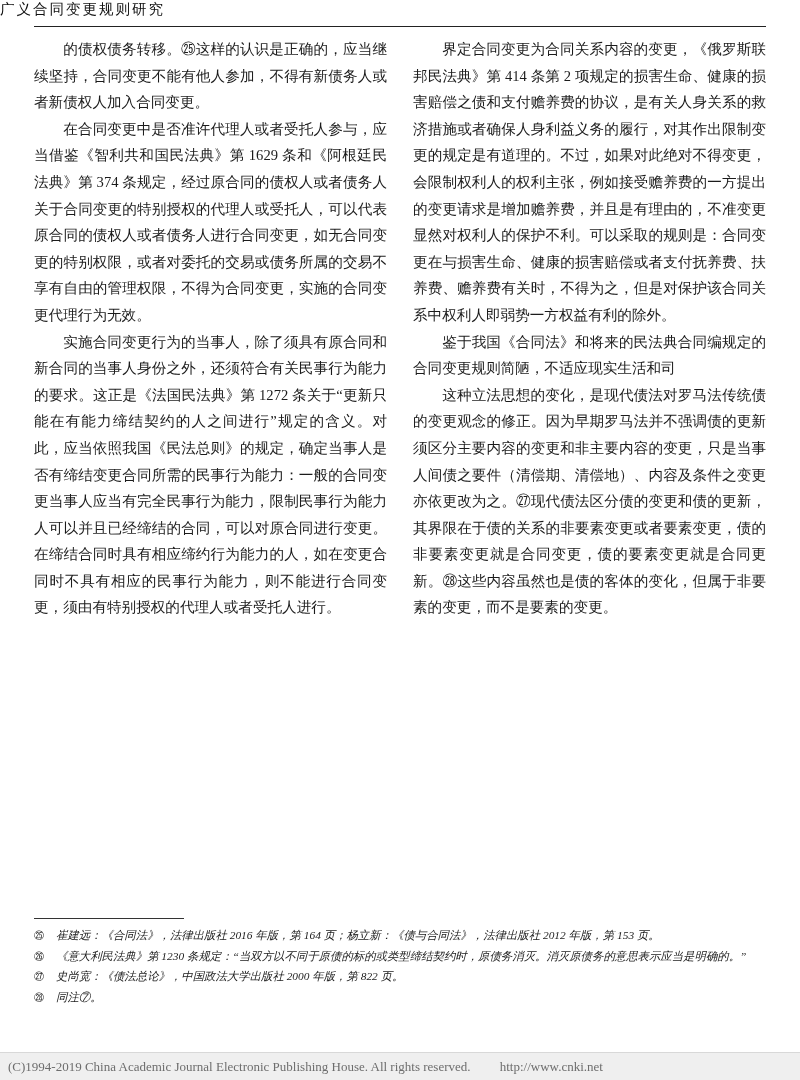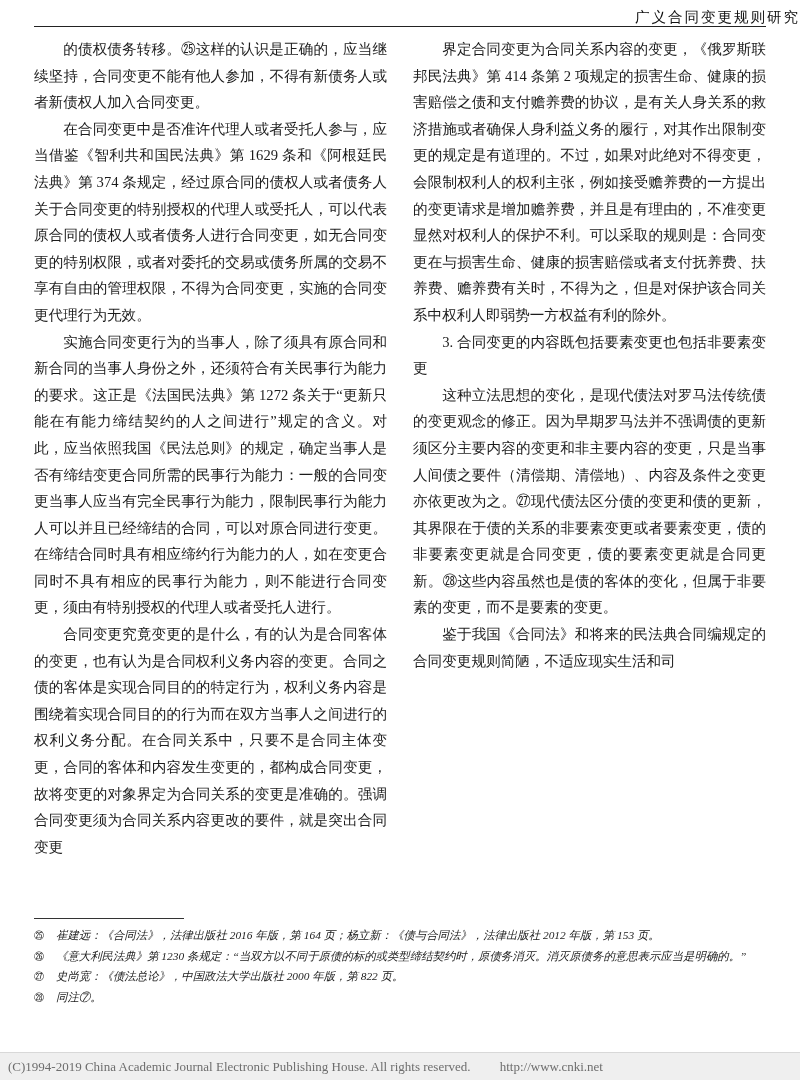--- a/index.html
+++ b/index.html
@@ -21,25 +21,25 @@
     position: relative;
     box-sizing: border-box;
     padding: 0;
   }
   
   .running-head {
     position: absolute;
     top: 0;
     left: 0;
     width: 800px;
-    text-align: right;
+    text-align: left;
     font-size: 14.5px;
     letter-spacing: 2px;
     color: #111;
-    padding-top: 8px;
+    padding-top: 0;
     height: 22px;
   }
   .head-rule {
     position: absolute;
     top: 26px;
     left: 34px;
     width: 732px;
     border-bottom: 1.3px solid #222;
   }
   
@@ -136,28 +136,26 @@
 
   <div class="running-head">广义合同变更规则研究</div>
   <div class="head-rule"></div>
 
   <div class="columns">
 
     <div class="col">
       <p>的债权债务转移。㉕这样的认识是正确的，应当继续坚持，合同变更不能有他人参加，不得有新债务人或者新债权人加入合同变更。</p>
       <p>在合同变更中是否准许代理人或者受托人参与，应当借鉴《智利共和国民法典》第 1629 条和《阿根廷民法典》第 374 条规定，经过原合同的债权人或者债务人关于合同变更的特别授权的代理人或受托人，可以代表原合同的债权人或者债务人进行合同变更，如无合同变更的特别权限，或者对委托的交易或债务所属的交易不享有自由的管理权限，不得为合同变更，实施的合同变更代理行为无效。</p>
       <p>实施合同变更行为的当事人，除了须具有原合同和新合同的当事人身份之外，还须符合有关民事行为能力的要求。这正是《法国民法典》第 1272 条关于“更新只能在有能力缔结契约的人之间进行”规定的含义。对此，应当依照我国《民法总则》的规定，确定当事人是否有缔结变更合同所需的民事行为能力：一般的合同变更当事人应当有完全民事行为能力，限制民事行为能力人可以并且已经缔结的合同，可以对原合同进行变更。在缔结合同时具有相应缔约行为能力的人，如在变更合同时不具有相应的民事行为能力，则不能进行合同变更，须由有特别授权的代理人或者受托人进行。</p>
-      <p>合同变更究竟变更的是什么，有的认为是合同客体的变更，也有认为是合同权利义务内容的变更。合同之债的客体是实现合同目的的特定行为，权利义务内容是围绕着实现合同目的的行为而在双方当事人之间进行的权利义务分配。在合同关系中，只要不是合同主体变更，合同的客体和内容发生变更的，都构成合同变更，故将变更的对象界定为合同关系的变更是准确的。强调合同变更须为合同关系内容更改的要件，就是突出合同变更</p>
     </div>
 
     <div class="col">
       <p>界定合同变更为合同关系内容的变更，《俄罗斯联邦民法典》第 414 条第 2 项规定的损害生命、健康的损害赔偿之债和支付赡养费的协议，是有关人身关系的救济措施或者确保人身利益义务的履行，对其作出限制变更的规定是有道理的。不过，如果对此绝对不得变更，会限制权利人的权利主张，例如接受赡养费的一方提出的变更请求是增加赡养费，并且是有理由的，不准变更显然对权利人的保护不利。可以采取的规则是：合同变更在与损害生命、健康的损害赔偿或者支付抚养费、扶养费、赡养费有关时，不得为之，但是对保护该合同关系中权利人即弱势一方权益有利的除外。</p>
-      <p>3. 合同变更的内容既包括要素变更也包括非要素变更</p>
+      <p>鉴于我国《合同法》和将来的民法典合同编规定的合同变更规则简陋，不适应现实生活和司</p>
       <p>这种立法思想的变化，是现代债法对罗马法传统债的变更观念的修正。因为早期罗马法并不强调债的更新须区分主要内容的变更和非主要内容的变更，只是当事人间债之要件（清偿期、清偿地）、内容及条件之变更亦依更改为之。㉗现代债法区分债的变更和债的更新，其界限在于债的关系的非要素变更或者要素变更，债的非要素变更就是合同变更，债的要素变更就是合同更新。㉘这些内容虽然也是债的客体的变化，但属于非要素的变更，而不是要素的变更。</p>
-      <p>鉴于我国《合同法》和将来的民法典合同编规定的合同变更规则简陋，不适应现实生活和司</p>
     </div>
 
   </div>
 
   <div class="footnotes">
     <div class="fn-rule"></div>
     <div class="fn">
       <div class="fn-mark">㉕</div>
       <div class="fn-text">崔建远：《合同法》，法律出版社 2016 年版，第 164 页；杨立新：《债与合同法》，法律出版社 2012 年版，第 153 页。</div>
     </div>

